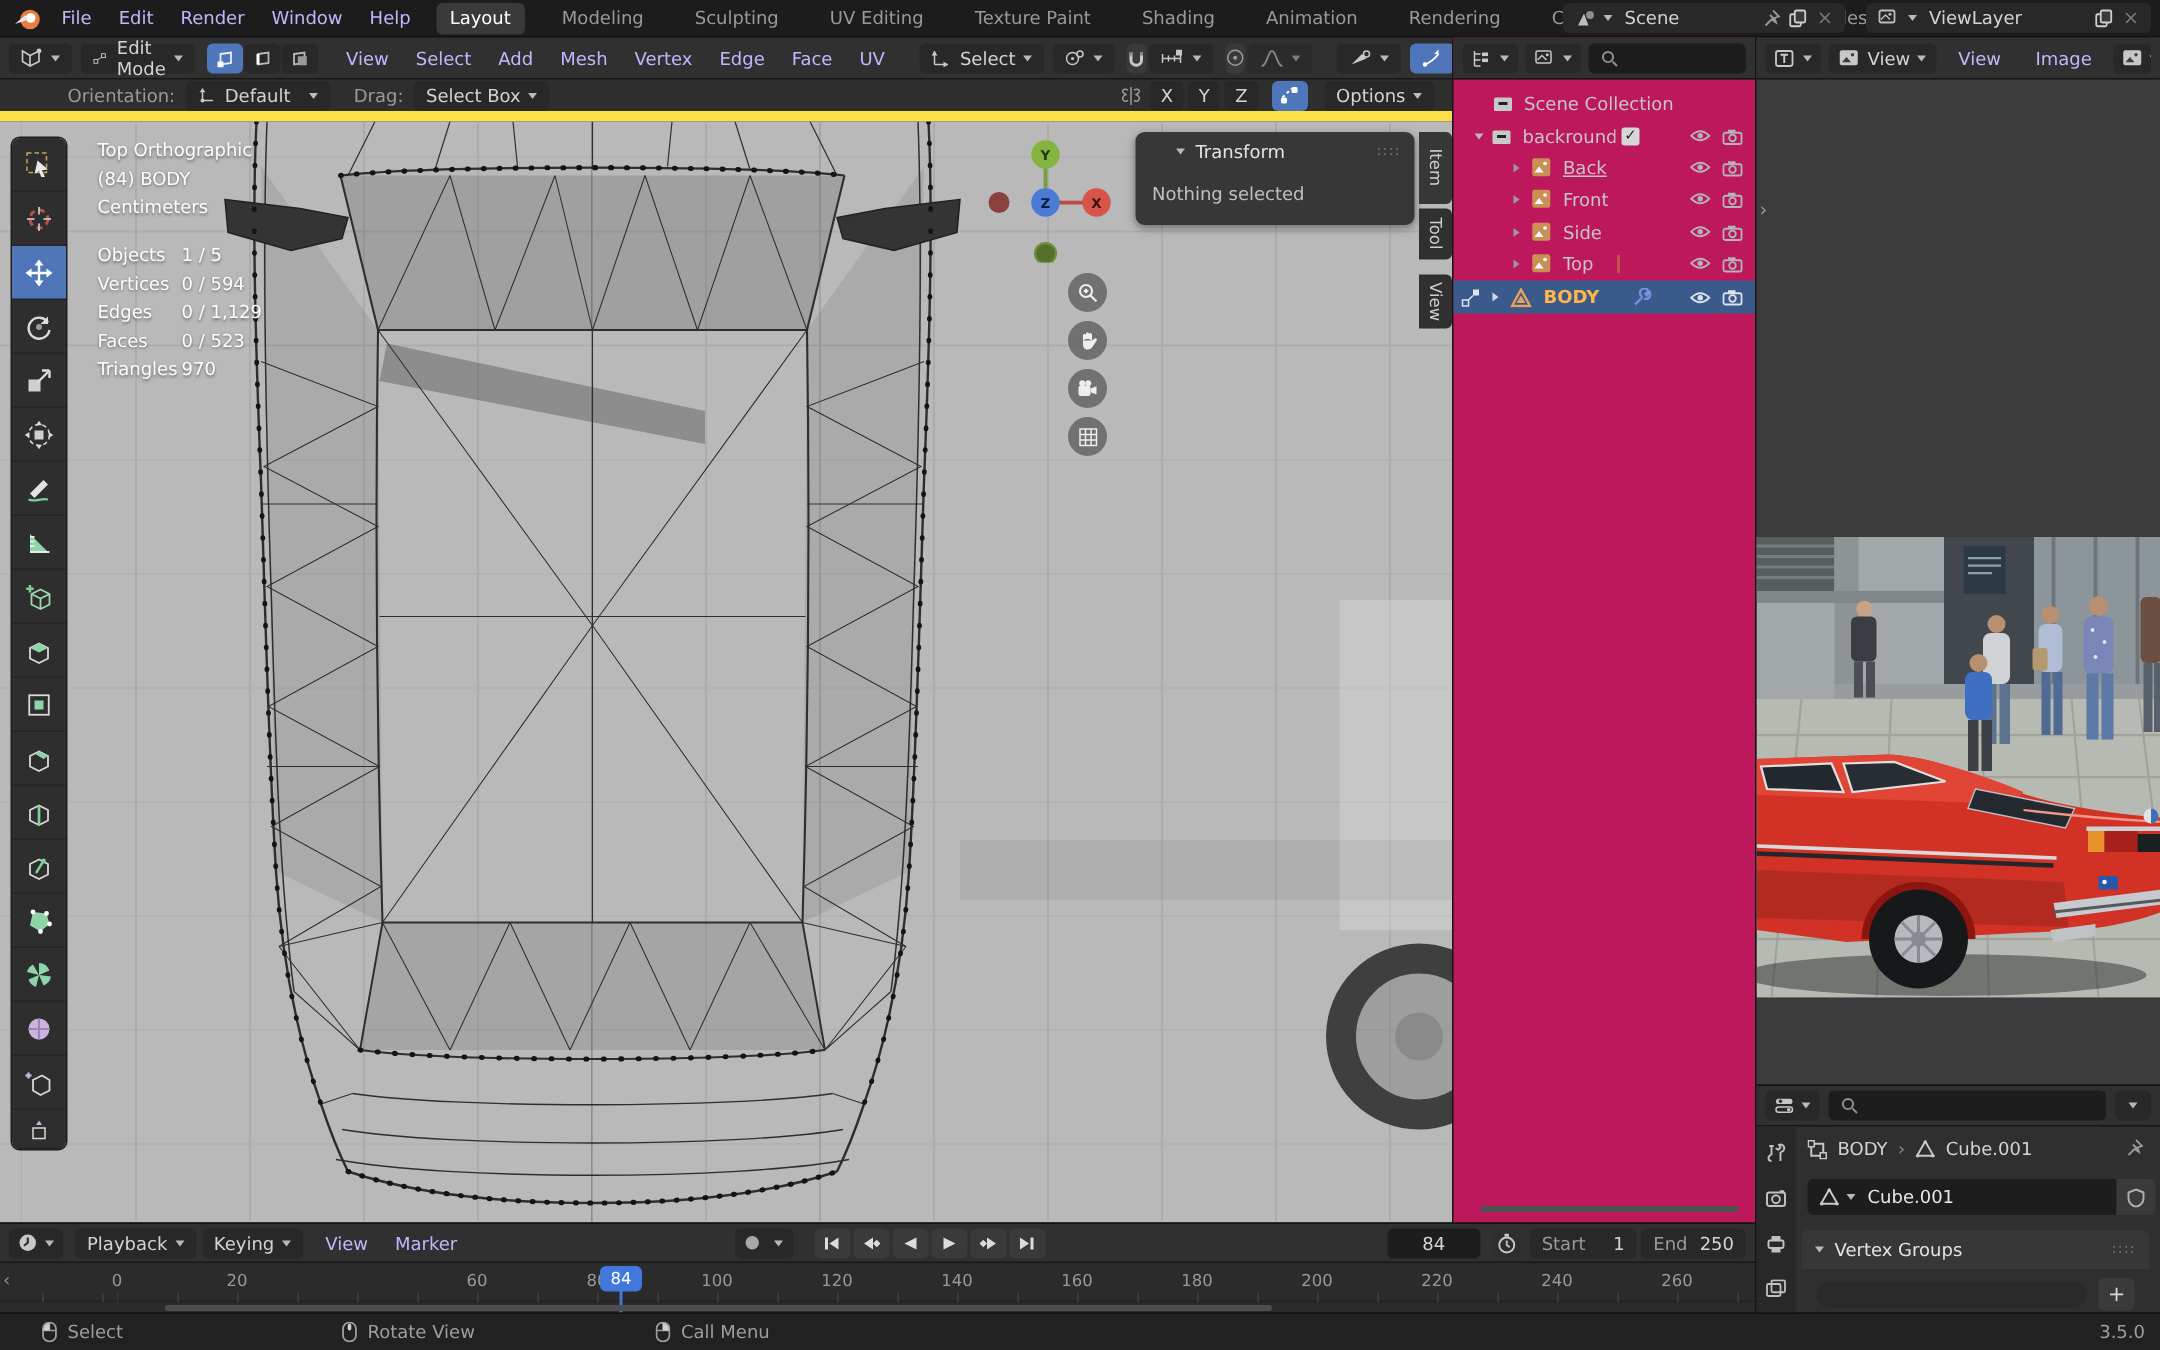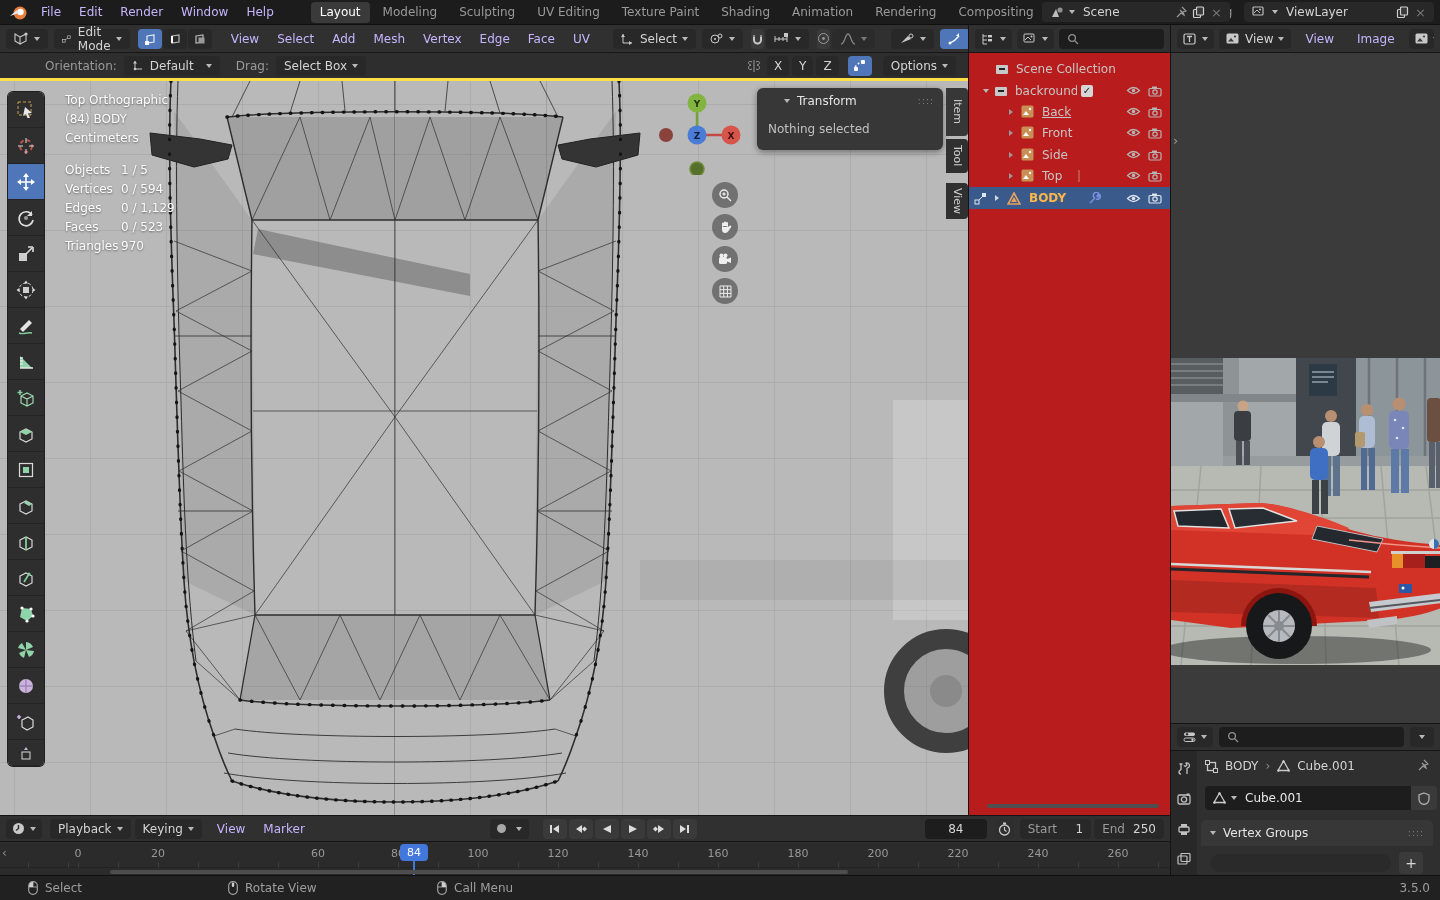--- a/index.html
+++ b/index.html
@@ -35,21 +35,21 @@
         <path d="M1,13 L8,7 L10,10 Z" fill="#dfe8ef"></path>
       </svg>
   </span>
   <div class="row" style="margin-left:32px; height:25px;">
     <span class="menu-item">File</span>
     <span class="menu-item">Edit</span>
     <span class="menu-item">Render</span>
     <span class="menu-item">Window</span>
     <span class="menu-item">Help</span>
   </div>
-  <div class="row" style="margin-left:28px; height:25px; gap:4px;">
+  <div class="row" style="margin-left:8px; height:25px; gap:16px;">
     <span class="menu-item" style="background:#3a3a3a;border-radius:4px;height:21px;color:#fff;">Layout</span>
     <span class="menu-item dim">Modeling</span>
     <span class="menu-item dim">Sculpting</span>
     <span class="menu-item dim">UV Editing</span>
     <span class="menu-item dim">Texture Paint</span>
     <span class="menu-item dim">Shading</span>
     <span class="menu-item dim">Animation</span>
     <span class="menu-item dim">Rendering</span>
     <span class="menu-item dim">Compositing</span>
     <span class="menu-item dim">Geometry Nodes</span>
@@ -190,21 +190,21 @@
     <svg width="14" height="12" viewBox="0 0 14 12">
         <path d="M2,10 Q7,8 11,3" fill="none" stroke="#fff" stroke-width="1.3"></path>
         <path d="M11,3 l-3,0 l3,-3 Z" fill="#fff"></path>
         <circle cx="2" cy="10" r="1.5" fill="#fff"></circle>
       </svg>
 
   </span>
 
 </div>
 
-<div class="abs row" style="left:0;top:53px;width:968px;height:28px;background:#2e2e2e;border-bottom:3px solid #fde047;">
+<div class="abs row" style="left:0;top:53px;width:968px;height:28px;background:#2e2e2e;border-bottom:7px solid #fde047;">
   <span class="dim" style="margin-left:45px;">Orientation:</span>
   <span class="pill" style="margin-left:7px;width:96px;">
     <svg width="12" height="13" viewBox="0 0 12 13">
         <path d="M3,2 V10 M3,10 H10" stroke="#c8c8c8" fill="none"></path>
         <path d="M3,2 l-2,2.5 h4 Z" fill="#c8c8c8"></path>
         <circle cx="3" cy="10" r="1.3" fill="#c8c8c8"></circle>
       </svg>
     <span style="margin-left:6px;">Default</span>
     <span class="caret" style="margin-left:auto;"></span>
   </span>
@@ -493,21 +493,21 @@
       <span style="margin-left:auto;color:#7c7c7c;letter-spacing:1px;font-size:9px;">::::</span>
     </div>
     <div style="padding:8px 11px 0;color:#c0c0c0;">Nothing selected</div>
   </div>
 
   <div class="vtab abs" style="left:946px;top:7px;width:22px;height:48px;background:#373737;">Item</div>
   <div class="vtab abs" style="left:946px;top:58px;width:22px;height:34px;">Tool</div>
   <div class="vtab abs" style="left:946px;top:102px;width:22px;height:36px;">View</div>
 </div>
 
-<div class="abs" style="left:968px;top:25px;width:202px;height:790px;background:#b91c1c;border-left:1px solid #141414;">
+<div class="abs" style="left:968px;top:25px;width:202px;height:790px;background:#be185d;border-left:1px solid #141414;">
   <div class="row hdr" style="height:28px;padding:0 6px;gap:5px;">
     <span class="pill" style="padding:0 6px;">
       <svg width="14" height="12" viewBox="0 0 14 12">
           <path d="M2,1 V11 M2,3 H6 M2,7 H6 M2,11 H6" stroke="#c8c8c8" fill="none"></path>
           <rect x="7" y="2" width="4" height="2.4" fill="#c8c8c8"></rect>
           <rect x="7" y="6" width="4" height="2.4" fill="#c8c8c8"></rect>
         </svg>
       <span class="caret"></span>
     </span>
     <span class="pill" style="padding:0 6px;">

